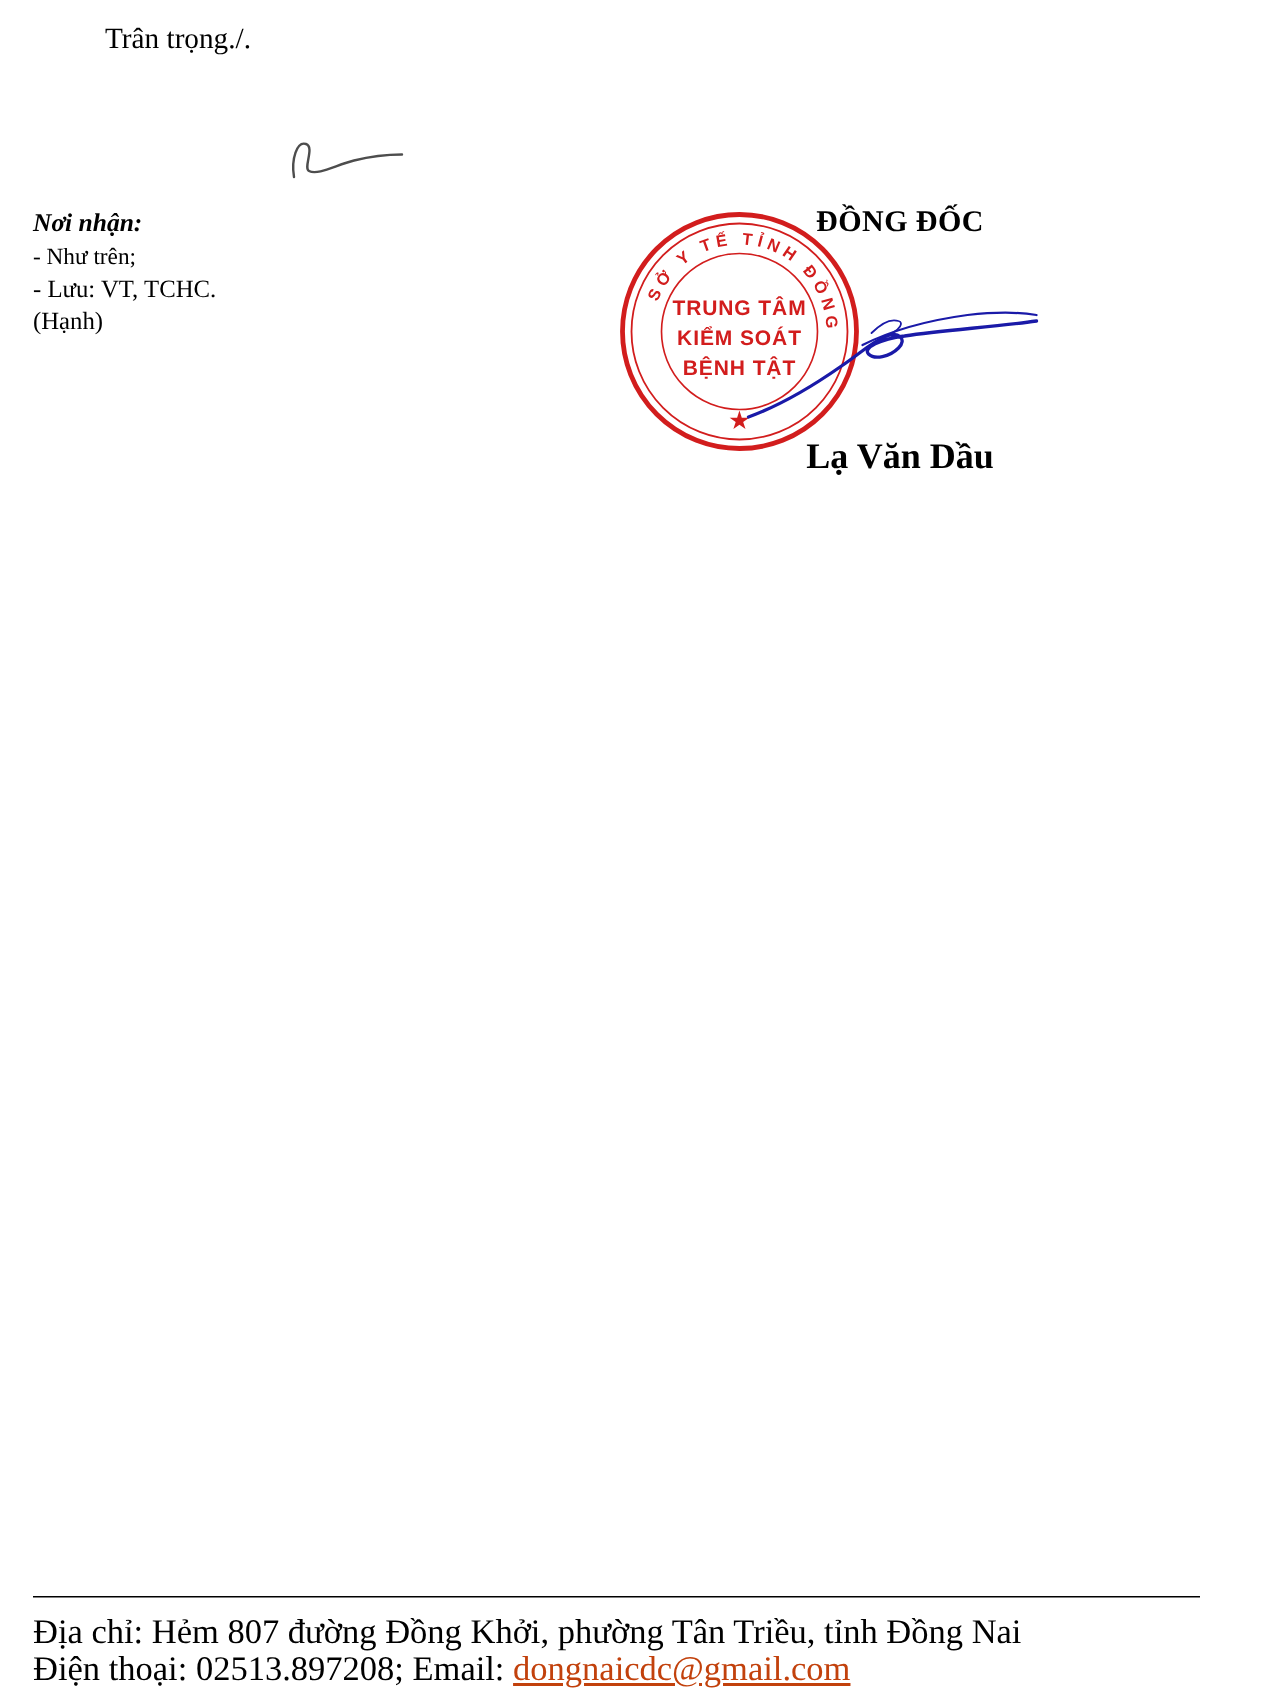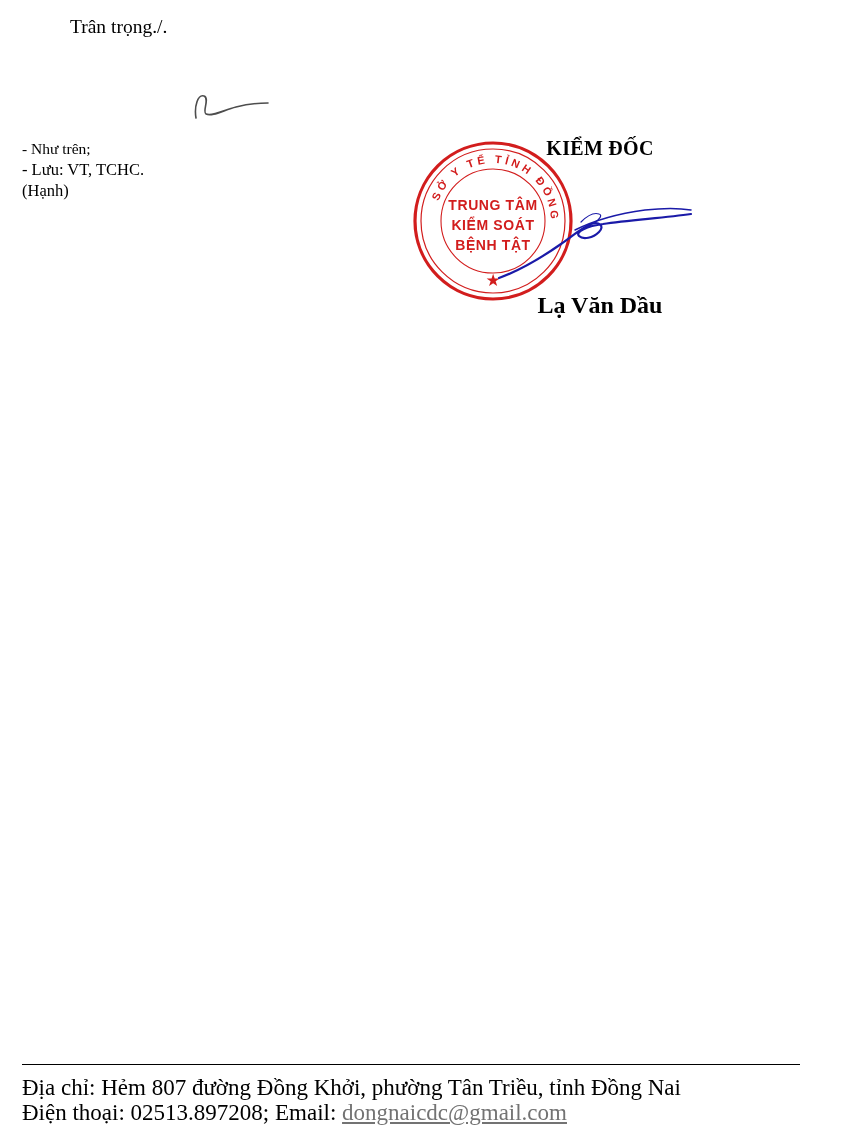--- a/index.html
+++ b/index.html
@@ -134,45 +134,46 @@
     left: 22px;
     top: 1075px;
     width: 790px;
   }
   .footer-line {
     font-size: 23px;
     line-height: 25px;
     margin: 0;
   }
   .footer-email {
-    color: #737373;
+    color: #c2410c;
     text-decoration: underline;
   }
 </style>
 </head>
 <body>
 
 <div class="page">
 
   <div class="body-block">
     <p class="closing">Trân trọng./.</p>
   </div>
 
   <svg class="scribble-small" viewBox="0 0 80 36">
     <path d="M6 30 C4 18, 8 6, 14 8 C20 10, 12 24, 16 26 C22 29, 34 22, 46 19 C58 16, 70 15, 78 15" fill="none" stroke="#4d4d4d" stroke-width="1.6" stroke-linecap="round"></path>
   </svg>
 
   <div class="recipients">
+    <p class="recipients-title">Nơi nhận:</p>
     <p class="recipients-item">- Như trên;</p>
     <p class="recipients-item large">- Lưu: VT, TCHC.</p>
     <p class="recipients-item large">(Hạnh)</p>
   </div>
 
   <div class="sign-block">
-    <p class="sign-title">KIỂM ĐỐC</p>
+    <p class="sign-title">ĐỒNG ĐỐC</p>
     <p class="sign-name">Lạ Văn Dầu</p>
   </div>
 
   <svg class="stamp" viewBox="0 0 162 162">
     <defs>
       <path id="arcTop" d="M 81 81 m -58 0 a 58 58 0 1 1 116 0" fill="none"></path>
       <path id="arcTopText" d="M 23 81 a 58 58 0 0 1 116 0" fill="none"></path>
     </defs>
     <circle cx="81" cy="81" r="78" fill="none" stroke="#d21d1d" stroke-width="3.2"></circle>
     <circle cx="81" cy="81" r="72" fill="none" stroke="#d21d1d" stroke-width="1.2"></circle>

